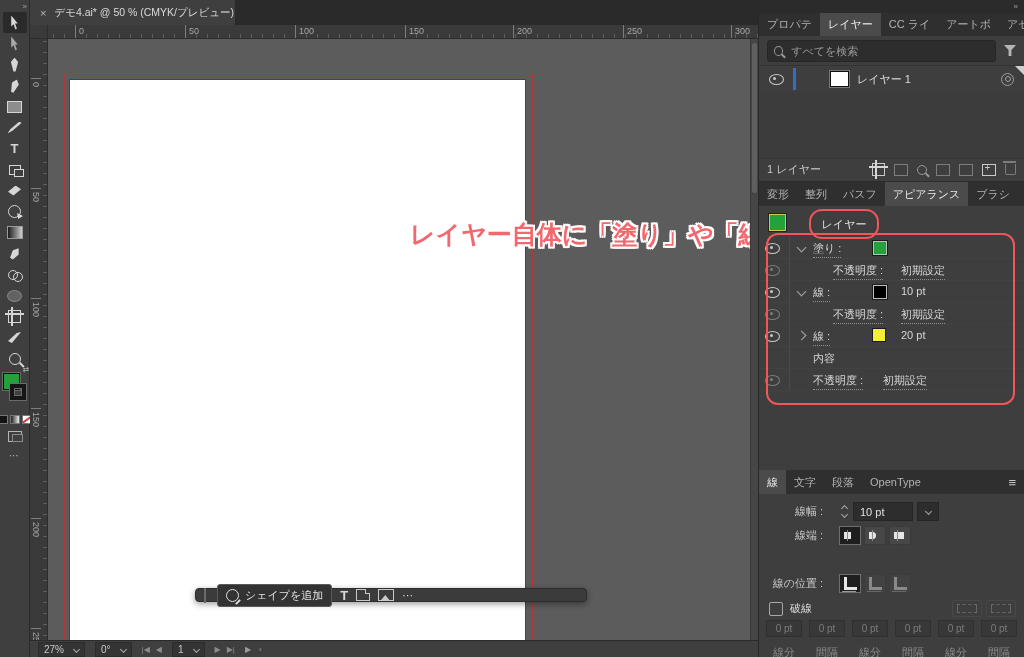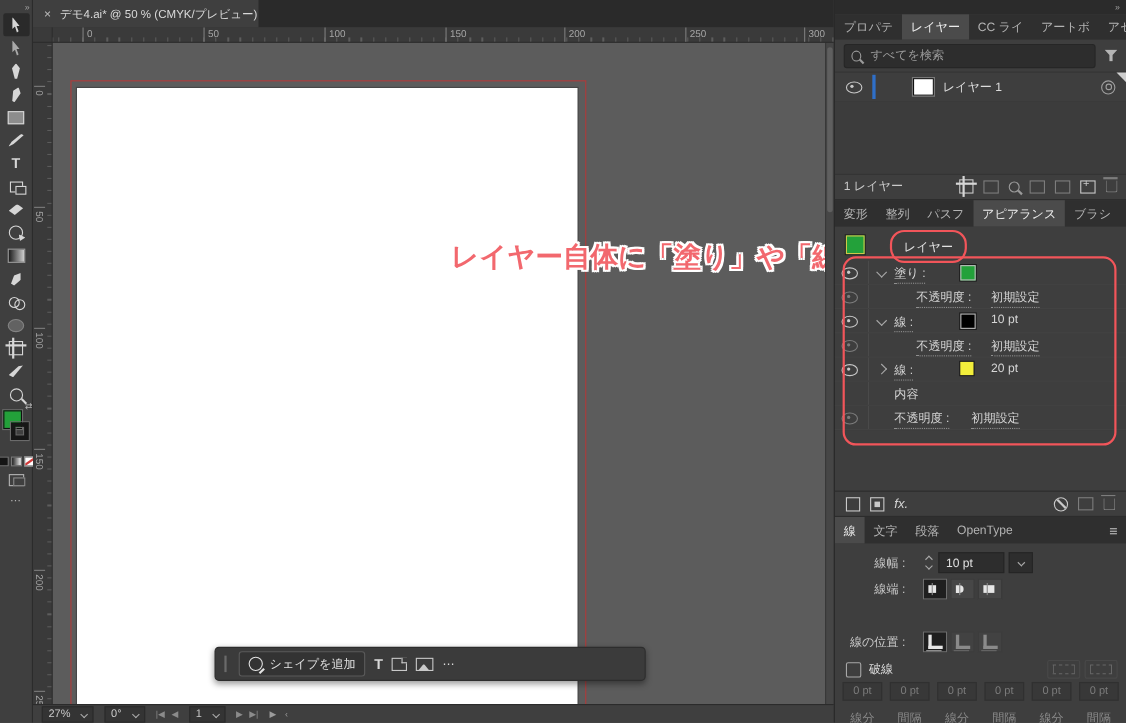--- a/index.html
+++ b/index.html
@@ -63,21 +63,21 @@
   #ruler-left span{position:absolute;left:1px;font-size:9px;color:#a6a6a6;writing-mode:vertical-rl;border-top:1px solid #7d7d7d;padding-top:3px}
   
   #canvas{left:48px;top:39px;width:702px;height:601px;background:#5c5c5c;overflow:hidden}
   .artboard{position:absolute;left:22px;top:41px;width:455px;height:560px;background:#fff;box-shadow:0 0 0 1px #33333388}
   .bleed{position:absolute;left:16px;top:34px;width:467px;height:580px;border:1px solid #b03a3a}
   #vscroll{left:750px;top:39px;width:8px;height:601px;background:#464646;border-left:1px solid #383838;box-sizing:border-box}
   #vscroll .thumb{position:absolute;left:1px;right:1px;top:4px;height:150px;background:#5f5f5f;border-radius:3px}
   .annotation{position:absolute;left:362px;top:178px;font-size:25px;line-height:1.38;font-weight:bold;color:#f2686e;white-space:nowrap;
     text-shadow:-2px -2px 0 #fff,2px -2px 0 #fff,-2px 2px 0 #fff,2px 2px 0 #fff,0 -2px 0 #fff,0 2px 0 #fff,-2px 0 0 #fff,2px 0 0 #fff}
   
-  .taskbar{position:absolute;left:147px;top:549px;width:392px;height:31px;background:#3b3b3b;border:1px solid #2d2d2d;border-radius:4px;
+  .taskbar{position:absolute;left:147px;top:549px;width:392px;height:14px;background:#3b3b3b;border:1px solid #2d2d2d;border-radius:4px;
     box-shadow:0 2px 6px rgba(0,0,0,.4);display:flex;align-items:center;gap:8px;padding:0 8px;box-sizing:border-box}
   .tk-grip{width:3px;height:15px;border-left:2px solid #6a6a6a}
   .tk-btn{height:21px;display:flex;align-items:center;gap:6px;background:#333;border:1px solid #5a5a5a;border-radius:3px;padding:0 8px;color:#e2e2e2;font-size:11px;white-space:nowrap}
   .tk-shape-ic{width:11px;height:11px;border:1.5px solid #e2e2e2;border-radius:50%;position:relative}
   .tk-shape-ic::after{content:'';position:absolute;right:-3px;bottom:-2px;width:6px;height:2px;background:#e2e2e2;transform:rotate(-45deg)}
   .tk-spark{width:11px;height:11px;background:#e2e2e2;clip-path:polygon(50% 0,63% 37%,100% 50%,63% 63%,50% 100%,37% 63%,0 50%,37% 37%);position:relative}
   .tk-dot{position:absolute;left:45px;top:4px;width:5px;height:5px;border-radius:50%;background:#2e8ceb}
   .tk-ic{color:#d9d9d9;font-size:13px;font-weight:bold}
   .tk-abox{width:12px;height:10px;border:1.5px solid #c9c9c9;position:relative}
   .tk-abox::after{content:'';position:absolute;right:-1px;top:-1px;width:4px;height:4px;background:#3b3b3b;border-left:1.5px solid #c9c9c9;border-bottom:1.5px solid #c9c9c9}
@@ -424,28 +424,20 @@
         <span class="lab">内容</span>
       </div>
       <div class="ap-row">
         <span class="veye eye dim"></span>
           <span class="vline"></span>
         <span class="lab lnk">不透明度 :</span>
         <span class="val lnk" style="left:124px">初期設定</span>
       </div>
     </div>
     <div class="ap-redrect"></div>
-    <div class="ap-footer">
-      <span class="sqo"></span>
-      <span class="sqf"></span>
-      <span class="fx">fx.</span>
-      <span class="nosym"></span>
-      <span class="fi dim"></span>
-      <span class="trash dim"></span>
-    </div>
   </div>
 
   <div class="tabrow" id="tabs3">
     <span class="tab active">線</span>
     <span class="tab">文字</span>
     <span class="tab">段落</span>
     <span class="tab">OpenType</span>
     <span class="menu">≡</span>
   </div>
 

